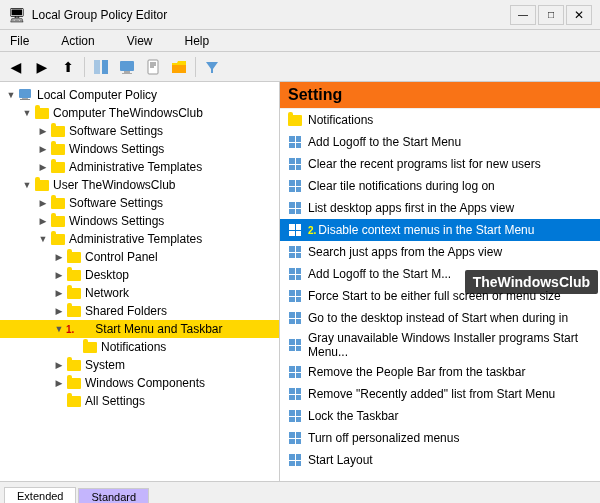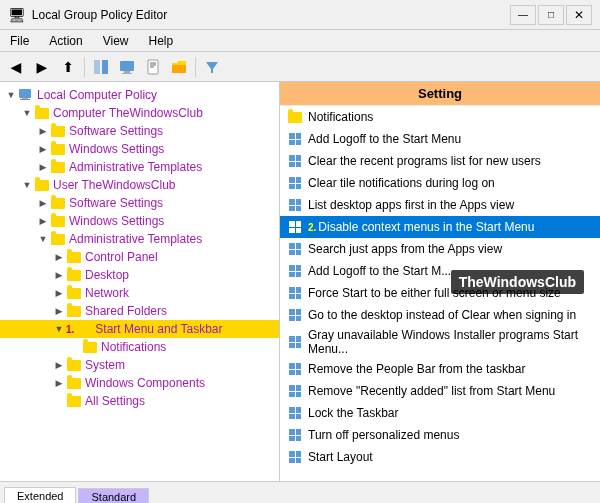--- a/index.html
+++ b/index.html
@@ -43,21 +43,21 @@
       align-items: center;
       justify-content: center;
     }
 
     
     .menu-bar {
       background: #f0f0f0;
       border-bottom: 1px solid #ccc;
       padding: 2px 4px;
       display: flex;
-      gap: 8px;
+      gap: 20px;
       height: 22px;
     }
     .menu-item {
       padding: 2px 6px;
       font-size: 12px;
       cursor: pointer;
     }
 
     
     .toolbar {
@@ -135,38 +135,37 @@
       width: 16px;
       height: 16px;
       margin-right: 3px;
       flex-shrink: 0;
       display: inline-flex;
       align-items: center;
       justify-content: center;
     }
     .tree-label {
       font-size: 12px;
-      color: #a21caf;
+      color: #000000;
     }
 
     
     .settings-panel {
       flex: 1;
       background: #fff;
       overflow-y: auto;
       overflow-x: hidden;
     }
 
     .settings-header {
       padding: 4px 8px;
-      font-size: 13px;
+      font-size: 16px;
       font-weight: bold;
       border-bottom: 1px solid #eee;
-      background: #fdba74;
-      text-align: center;
+      background: #f97316;
     }
 
     .setting-row {
       display: flex;
       align-items: center;
       padding: 2px 6px;
       min-height: 18px;
       cursor: pointer;
       border-bottom: none;
     }
@@ -213,21 +212,21 @@
     }
 
     
     ::-webkit-scrollbar { width: 10px; }
     ::-webkit-scrollbar-track { background: #f0f0f0; }
     ::-webkit-scrollbar-thumb { background: #c0c0c0; border: 1px solid #aaa; }
 
     
     .watermark {
       position: absolute;
-      right: 16px;
+      right: 2px;
       top: 270px;
       background: rgba(0,0,0,0.75);
       color: white;
       padding: 4px 8px;
       font-size: 14px;
       font-weight: bold;
       border-radius: 2px;
       pointer-events: none;
       z-index: 100;
     }
@@ -594,21 +593,21 @@
 
       <div class="setting-row">
         <span class="setting-icon">
           <div class="icon-grid">
               <div></div>
               <div></div>
               <div></div>
               <div></div>
             </div>
         </span>
-        <span class="setting-label">Go to the desktop instead of Clear when signing in</span>
+        <span class="setting-label">Go to the desktop instead of Start when during in</span>
       </div>
 
       <div class="setting-row">
         <span class="setting-icon">
           <div class="icon-grid">
               <div></div>
               <div></div>
               <div></div>
               <div></div>
             </div>

